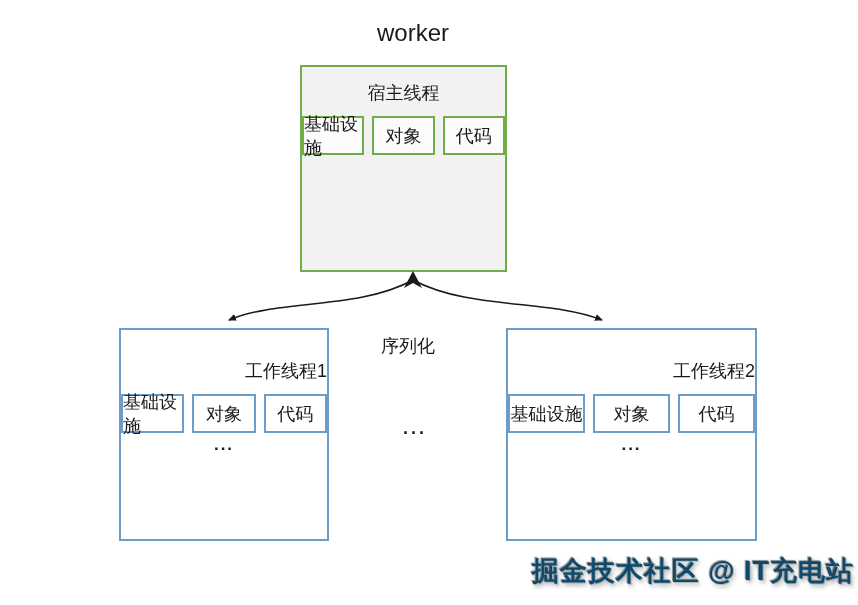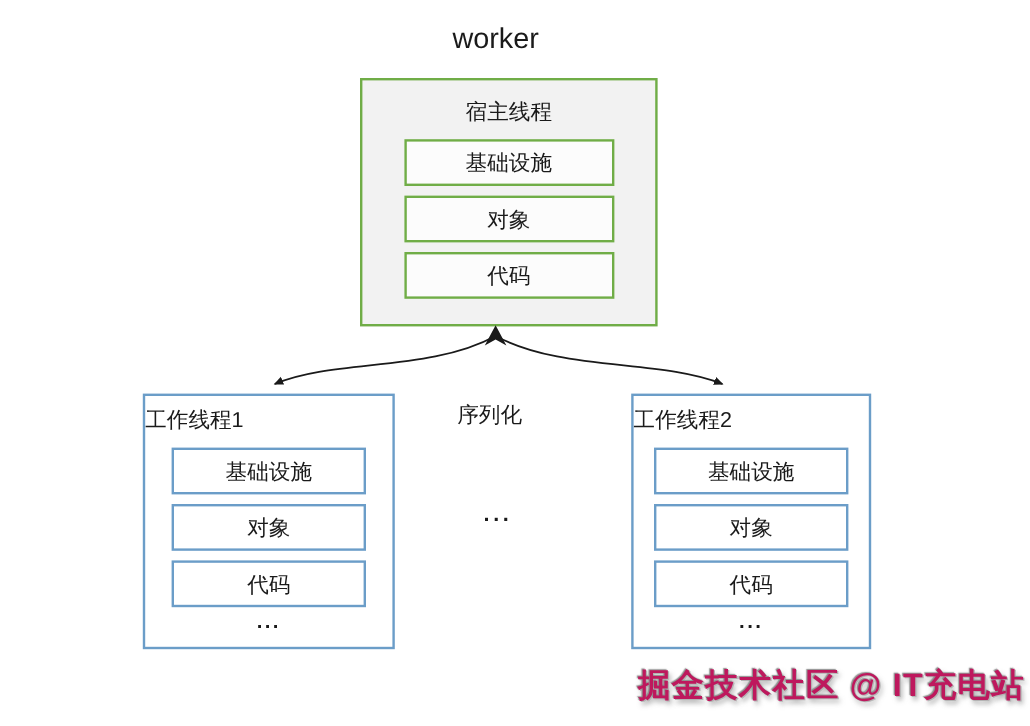--- a/index.html
+++ b/index.html
@@ -13,49 +13,49 @@
   }
   .abs{position:absolute;}
   
   .diagram-title{
     left:300px;top:18px;width:226px;
     text-align:center;
     font-size:24px;font-weight:normal;line-height:30px;
   }
   
   .host-box{
-    left:300px;top:65px;width:248px;height:207px;
+    left:300px;top:65px;width:207px;height:207px;
     box-sizing:border-box;
     border:2px solid #70ad47;
     background:#f2f2f2;
   }
   .host-box .box-label{
     margin-top:14px;text-align:center;
     font-size:18px;line-height:24px;
   }
-  .items{margin-top:11px;display:flex;flex-direction:column;align-items:center;gap:8px;}
+  .items{margin-top:11px;display:flex;flex-direction:row;align-items:center;gap:8px;}
   .host-box .item{
     box-sizing:border-box;
     width:175px;height:39px;
     border:2px solid #70ad47;
     background:#fcfcfc;
     display:flex;align-items:center;justify-content:center;
     font-size:18px;
   }
   
   .worker-box{
     top:328px;width:210px;height:213px;
     box-sizing:border-box;
     border:2px solid #6b9dc8;
     background:#ffffff;
   }
   .worker-box.w1{left:119px;}
-  .worker-box.w2{left:526px;width:200px;}
+  .worker-box.w2{left:506px;width:251px;}
   .worker-box .box-label{
-    margin-top:8px;text-align:left;
+    margin-top:29px;text-align:right;
     font-size:18px;line-height:24px;
   }
   .worker-box .item{
     box-sizing:border-box;
     width:162px;height:39px;
     border:2px solid #6b9dc8;
     background:#ffffff;
     display:flex;align-items:center;justify-content:center;
     font-size:18px;
   }
@@ -74,21 +74,21 @@
   
   .between-ellipsis{
     left:389px;top:418px;width:52px;
     text-align:center;font-size:18px;font-weight:bold;
     letter-spacing:3px;
   }
   
   .watermark{
     right:4px;top:553px;
     font-size:27px;font-weight:bold;letter-spacing:1px;
-    color:#be185d;
+    color:#0c4a6e;
     text-shadow:-1px -1px 1px #8a8a8a, 1px 1px 0 #b5b5b5, 2px 3px 4px rgba(110,110,110,0.55);
     white-space:nowrap;
   }
 </style>
 </head>
 <body>
 
 <div id="canvas">
 
   <div class="abs diagram-title">worker</div>

